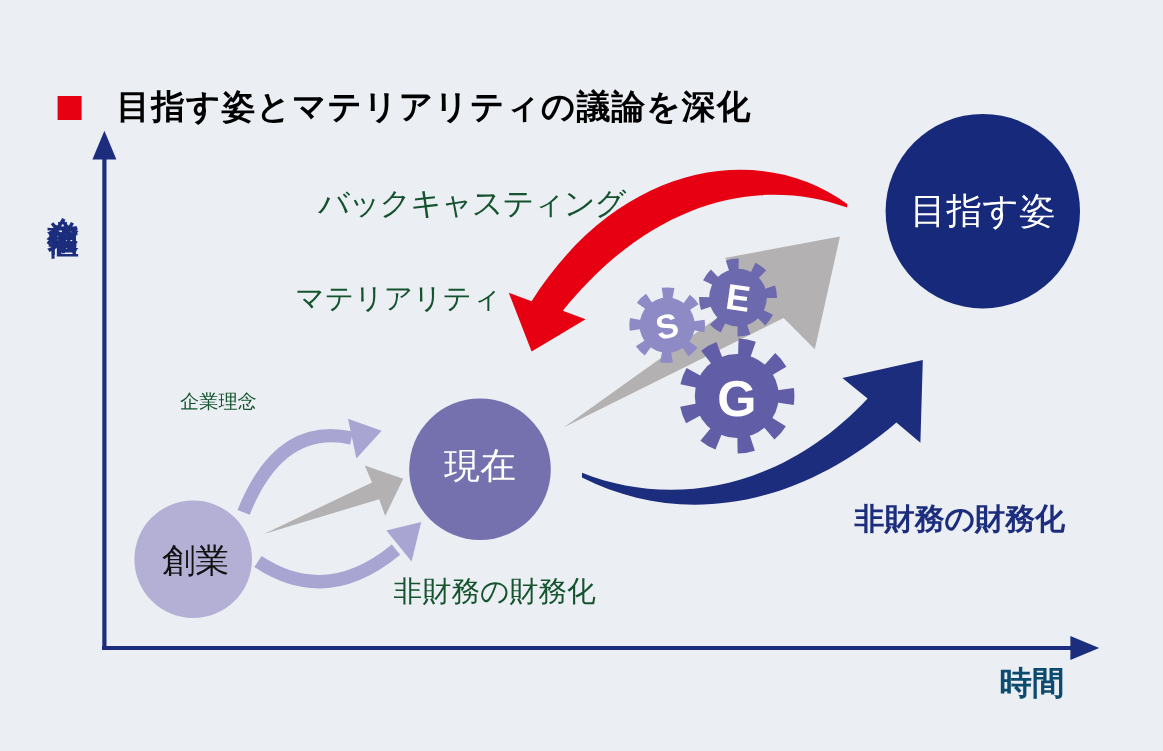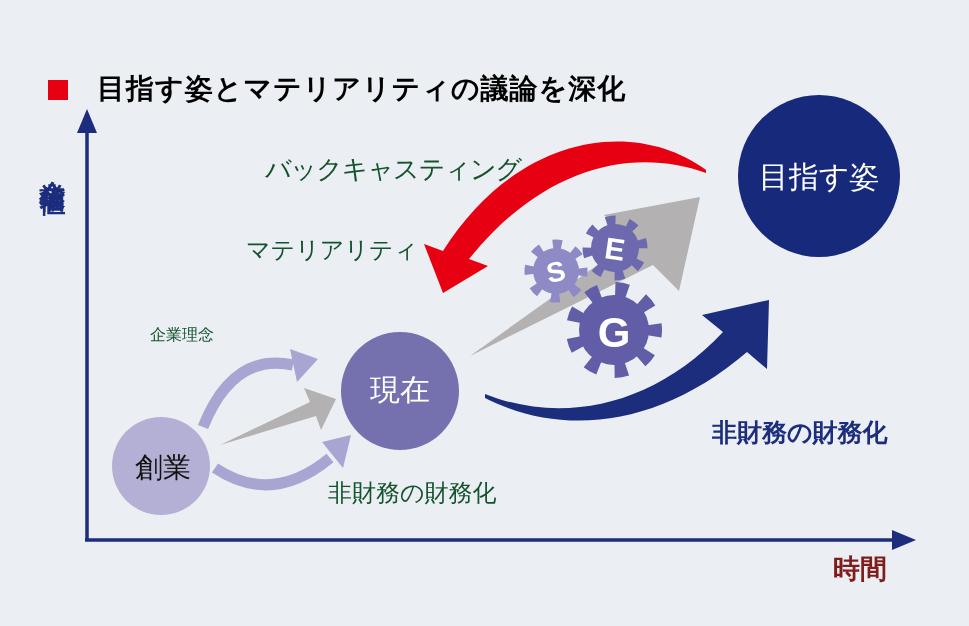--- a/index.html
+++ b/index.html
@@ -27,21 +27,21 @@
     letter-spacing:1px;white-space:nowrap;
   }
   .label{position:absolute;white-space:nowrap;color:#14532d;}
   .y-axis-label{
     left:36px;top:160px;
     writing-mode:vertical-rl;text-orientation:upright;
     font-size:26px;font-weight:bold;color:#1b2d7c;letter-spacing:3px;
   }
   .x-axis-label{
     left:820px;top:551px;width:80px;text-align:center;
-    font-size:27px;font-weight:bold;color:#7f1d1d;
+    font-size:27px;font-weight:bold;color:#0c4a6e;
   }
   .corporate-philosophy{left:150px;top:325px;font-size:16px;}
   .backcasting{left:265px;top:152px;font-size:26px;letter-spacing:-1px;}
   .materiality{
     left:246px;top:235px;width:180px;text-align:left;
     font-size:24px;line-height:1.22;white-space:normal;
   }
   .nonfinancial-lower{left:328px;top:477px;font-size:24px;}
   .nonfinancial-right{
     left:712px;top:416px;font-size:25px;font-weight:bold;color:#1b2d7c;

